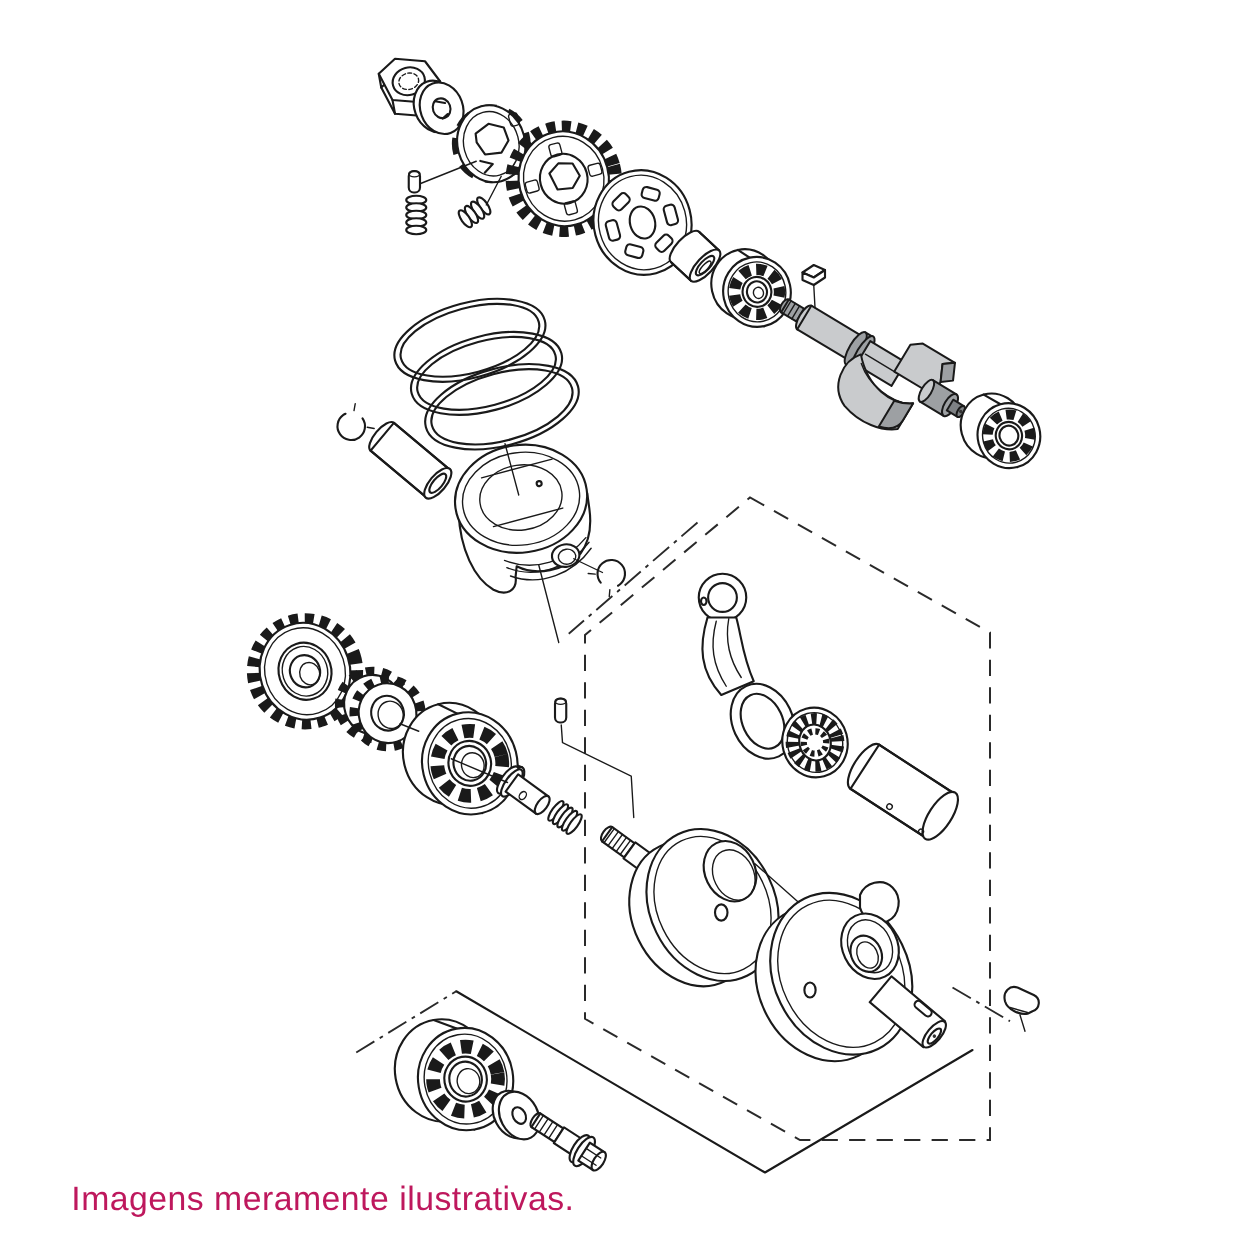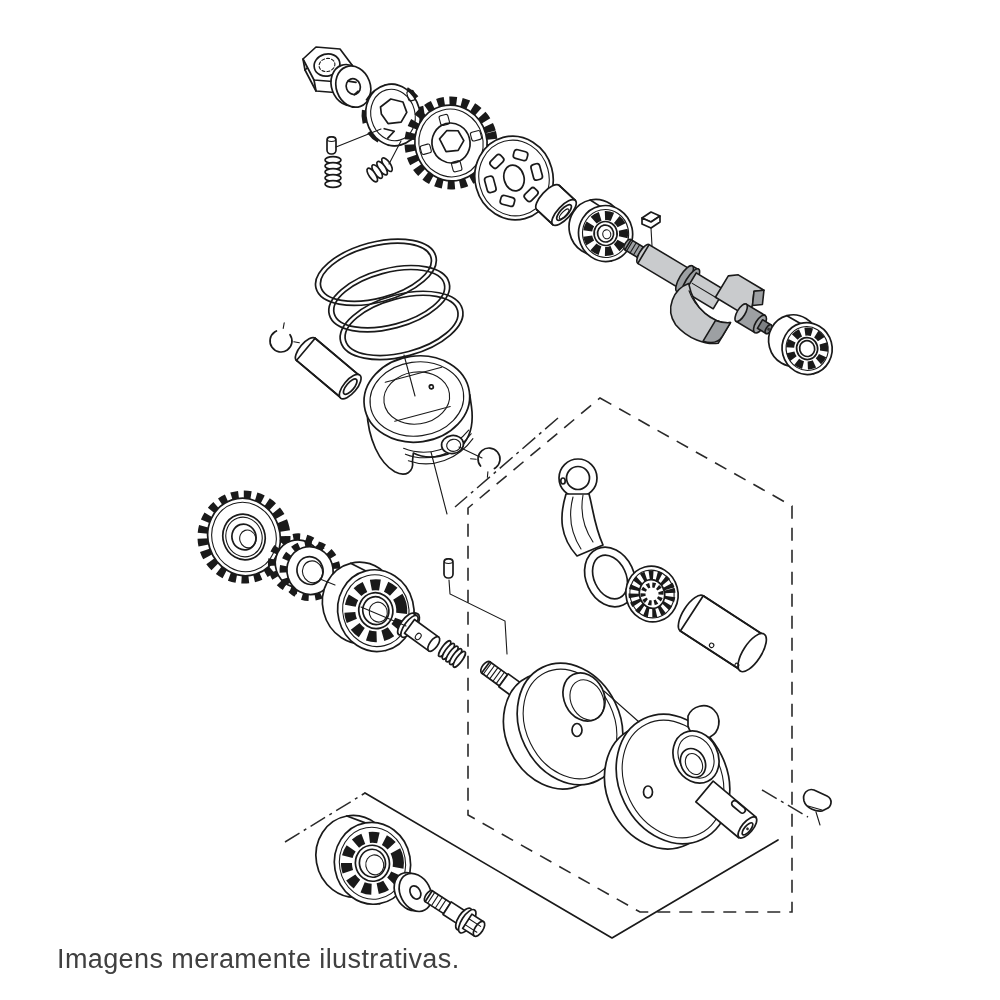--- a/index.html
+++ b/index.html
@@ -1,19 +1,19 @@
 <!DOCTYPE html>
 <html><head>
 <meta charset="utf-8">
 <style>
   html,body{margin:0;padding:0;background:#ffffff;}
   .stage{position:relative;width:1000px;height:1000px;background:#fff;overflow:hidden;
          font-family:"Liberation Sans", sans-serif;}
   .caption{position:absolute;left:57px;top:944px;font-size:27px;letter-spacing:.4px;
-           color:#404040;font-weight:400;}
+           color:#be185d;font-weight:400;}
   
   .w{fill:#ffffff;stroke:#1a1a1a;stroke-width:1.7;stroke-linejoin:round;}
   .s{fill:none;stroke:#1a1a1a;stroke-width:1.7;stroke-linecap:round;stroke-linejoin:round;}
   .t{fill:none;stroke:#1a1a1a;stroke-width:1.1;stroke-linecap:round;}
   .teeth{fill:none;stroke:#1a1a1a;}
   .dash{fill:none;stroke:#2a2a2a;stroke-width:1.6;stroke-dasharray:13 9;}
   .chain{fill:none;stroke:#2a2a2a;stroke-width:1.5;stroke-dasharray:17 5 3 5;}
   .f1{fill:#c9cbcd;stroke:#1a1a1a;stroke-width:1.6;stroke-linejoin:round;}
   .f2{fill:#9da0a3;stroke:#1a1a1a;stroke-width:1.6;stroke-linejoin:round;}
   .f3{fill:#7e8184;stroke:#1a1a1a;stroke-width:1.6;stroke-linejoin:round;}

